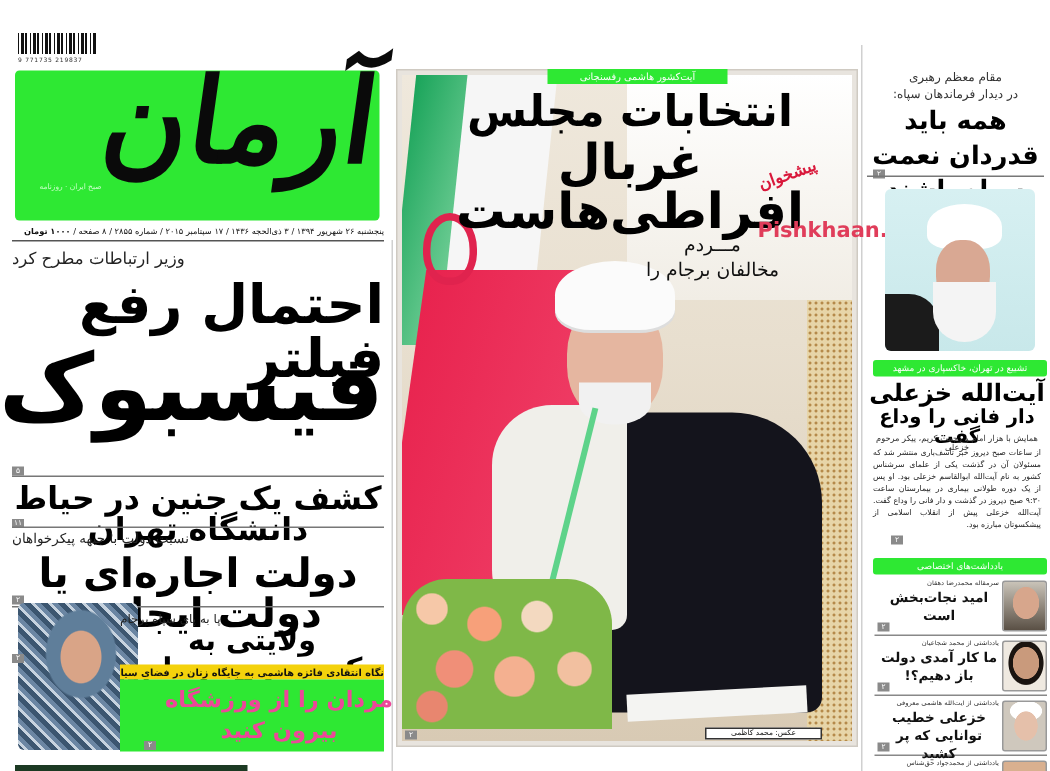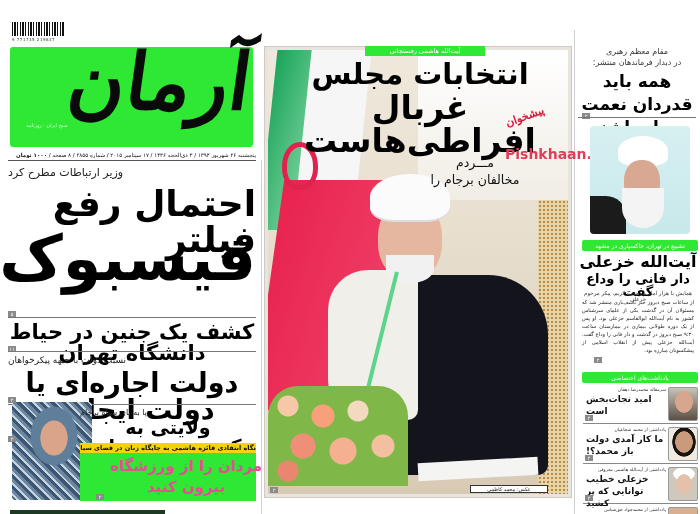--- a/index.html
+++ b/index.html
@@ -110,21 +110,21 @@
   #rc-green1 { left: 582px; top: 240px; width: 116px; height: 11px; background: #2ee833; color: #fff; font-size: 6px; line-height: 11px; direction: rtl; text-align: center; border-radius: 2px; }
   #rc-hl2a { left: 578px; top: 254px; width: 120px; font-size: 16px; text-align: center; }
   #rc-hl2b { left: 578px; top: 272px; width: 120px; font-size: 13px; }
   #rc-kicker2 { left: 580px; top: 290px; width: 116px; font-size: 5.5px; color: #333; direction: rtl; text-align: center; }
   #rc-body { left: 582px; top: 298px; width: 112px; font-size: 5.2px; line-height: 8px; color: #222; direction: rtl; text-align: justify; }
   #rc-page2 { left: 594px; top: 357px; }
   #rc-green2 { left: 582px; top: 372px; width: 116px; height: 11px; background: #2ee833; color: #fff; font-size: 6px; line-height: 11px; direction: rtl; text-align: center; border-radius: 2px; }
 
   .note-card { position: absolute; left: 583px; width: 115px; height: 39px; border-bottom: 1px solid #888; }
   .note-card .n-kicker { position:absolute; right: 32px; top: 2px; width: 80px; font-size: 4.5px; color: #333; direction: rtl; text-align: right; white-space: nowrap; overflow: hidden; }
-  .note-card .n-title { position:absolute; right: 32px; top: 8px; width: 80px; font-size: 9px; line-height: 12px; font-weight: bold; direction: rtl; text-align: left; }
+  .note-card .n-title { position:absolute; right: 32px; top: 8px; width: 80px; font-size: 9px; line-height: 12px; font-weight: bold; direction: rtl; text-align: center; }
   .note-card .n-photo { position:absolute; right: 0; top: 2px; width: 30px; height: 34px; border: 1px solid #999; border-radius: 2px; }
   .note-card .n-page { position:absolute; left: 2px; bottom: 2px; }
   #note-0 { top: 385px; }
   #note-1 { top: 425px; }
   #note-2 { top: 465px; }
   #note-3 { top: 505px; height: 9px; border-bottom: none; }
   #note-0 .n-photo { background: radial-gradient(ellipse 9px 11px at 15px 14px,#d7a68c 0 95%,transparent 100%), linear-gradient(#c9c3b8,#5a5045); }
   #note-1 .n-photo { background: radial-gradient(ellipse 9px 11px at 15px 14px,#c99a7c 0 95%,transparent 100%), radial-gradient(ellipse 12px 15px at 15px 14px,#1a1410 0 95%,transparent 100%), #efe9e0; }
   #note-2 .n-photo { background: radial-gradient(ellipse 8px 10px at 15px 16px,#e5c0aa 0 95%,transparent 100%), radial-gradient(ellipse 11px 7px at 15px 6px,#fff 0 95%,transparent 100%), #cfc8bd; }
   #note-3 .n-photo { background: #d9b08f; height: 9px; }
@@ -189,35 +189,35 @@
   <div id="man-body"></div>
   <div id="man-coat"></div>
   <div id="man-face"></div>
   <div id="turban"></div>
   <div id="beard"></div>
   <div id="mic"></div>
   <div id="flowers"></div>
   <div id="papers"></div>
 </div>
 
-<div id="photo-label" class="abs">آیت‌الله هاشمی رفسنجانی</div>
+<div id="photo-label" class="abs">آیت‌کشور هاشمی رفسنجانی</div>
 <div id="hero-hl1" class="abs hl">انتخابات مجلس</div>
 <div id="hero-hl2" class="abs hl">غربال افراطی‌هاست</div>
 <div id="pishkhan" class="abs">پیشخوان</div>
 <div id="watermark" class="abs">Pishkhaan.net</div>
 <div id="hero-sub" class="abs">
   <div>مـــردم</div>
   <div>مخالفان برجام را</div>
 </div>
 <div id="photo-credit" class="abs">عکس: محمد کاظمی</div>
 <div id="photo-page" class="abs pgnum">۲</div>
 
 <div id="rc-kicker" class="abs">
   <div>مقام معظم رهبری</div>
-  <div>در دیدار فرماندهان منتشر:</div>
+  <div>در دیدار فرماندهان سپاه:</div>
 </div>
 <div id="rc-hl" class="abs hl">همه باید قدردان نعمت سپاه باشند</div>
 <div id="rc-page1" class="abs pgnum">۲</div>
 <div id="rc-rule1" class="abs hrule"></div>
 
 <div id="cleric-photo" class="abs">
   <div class="robe"></div>
   <div class="tur"></div>
   <div class="face"></div>
   <div class="beard"></div>
@@ -234,21 +234,21 @@
 
 <div id="note-0" class="note-card">
   <div class="n-photo"></div>
   <div class="n-kicker">سرمقاله محمدرضا دهقان</div>
   <div class="n-title">امید نجات‌بخش است</div>
   <div class="n-page pgnum">۲</div>
 </div>
 <div id="note-1" class="note-card">
   <div class="n-photo"></div>
   <div class="n-kicker">یادداشتی از محمد شجاعیان</div>
-  <div class="n-title">ما کار آمدی دولت باز محمد؟!</div>
+  <div class="n-title">ما کار آمدی دولت باز دهیم؟!</div>
   <div class="n-page pgnum">۲</div>
 </div>
 <div id="note-2" class="note-card">
   <div class="n-photo"></div>
   <div class="n-kicker">یادداشتی از آیت‌الله هاشمی معروفی</div>
   <div class="n-title">خزعلی خطیب توانایی که پر کشید</div>
   <div class="n-page pgnum">۲</div>
 </div>
 <div id="note-3" class="note-card">
   <div class="n-photo"></div>

